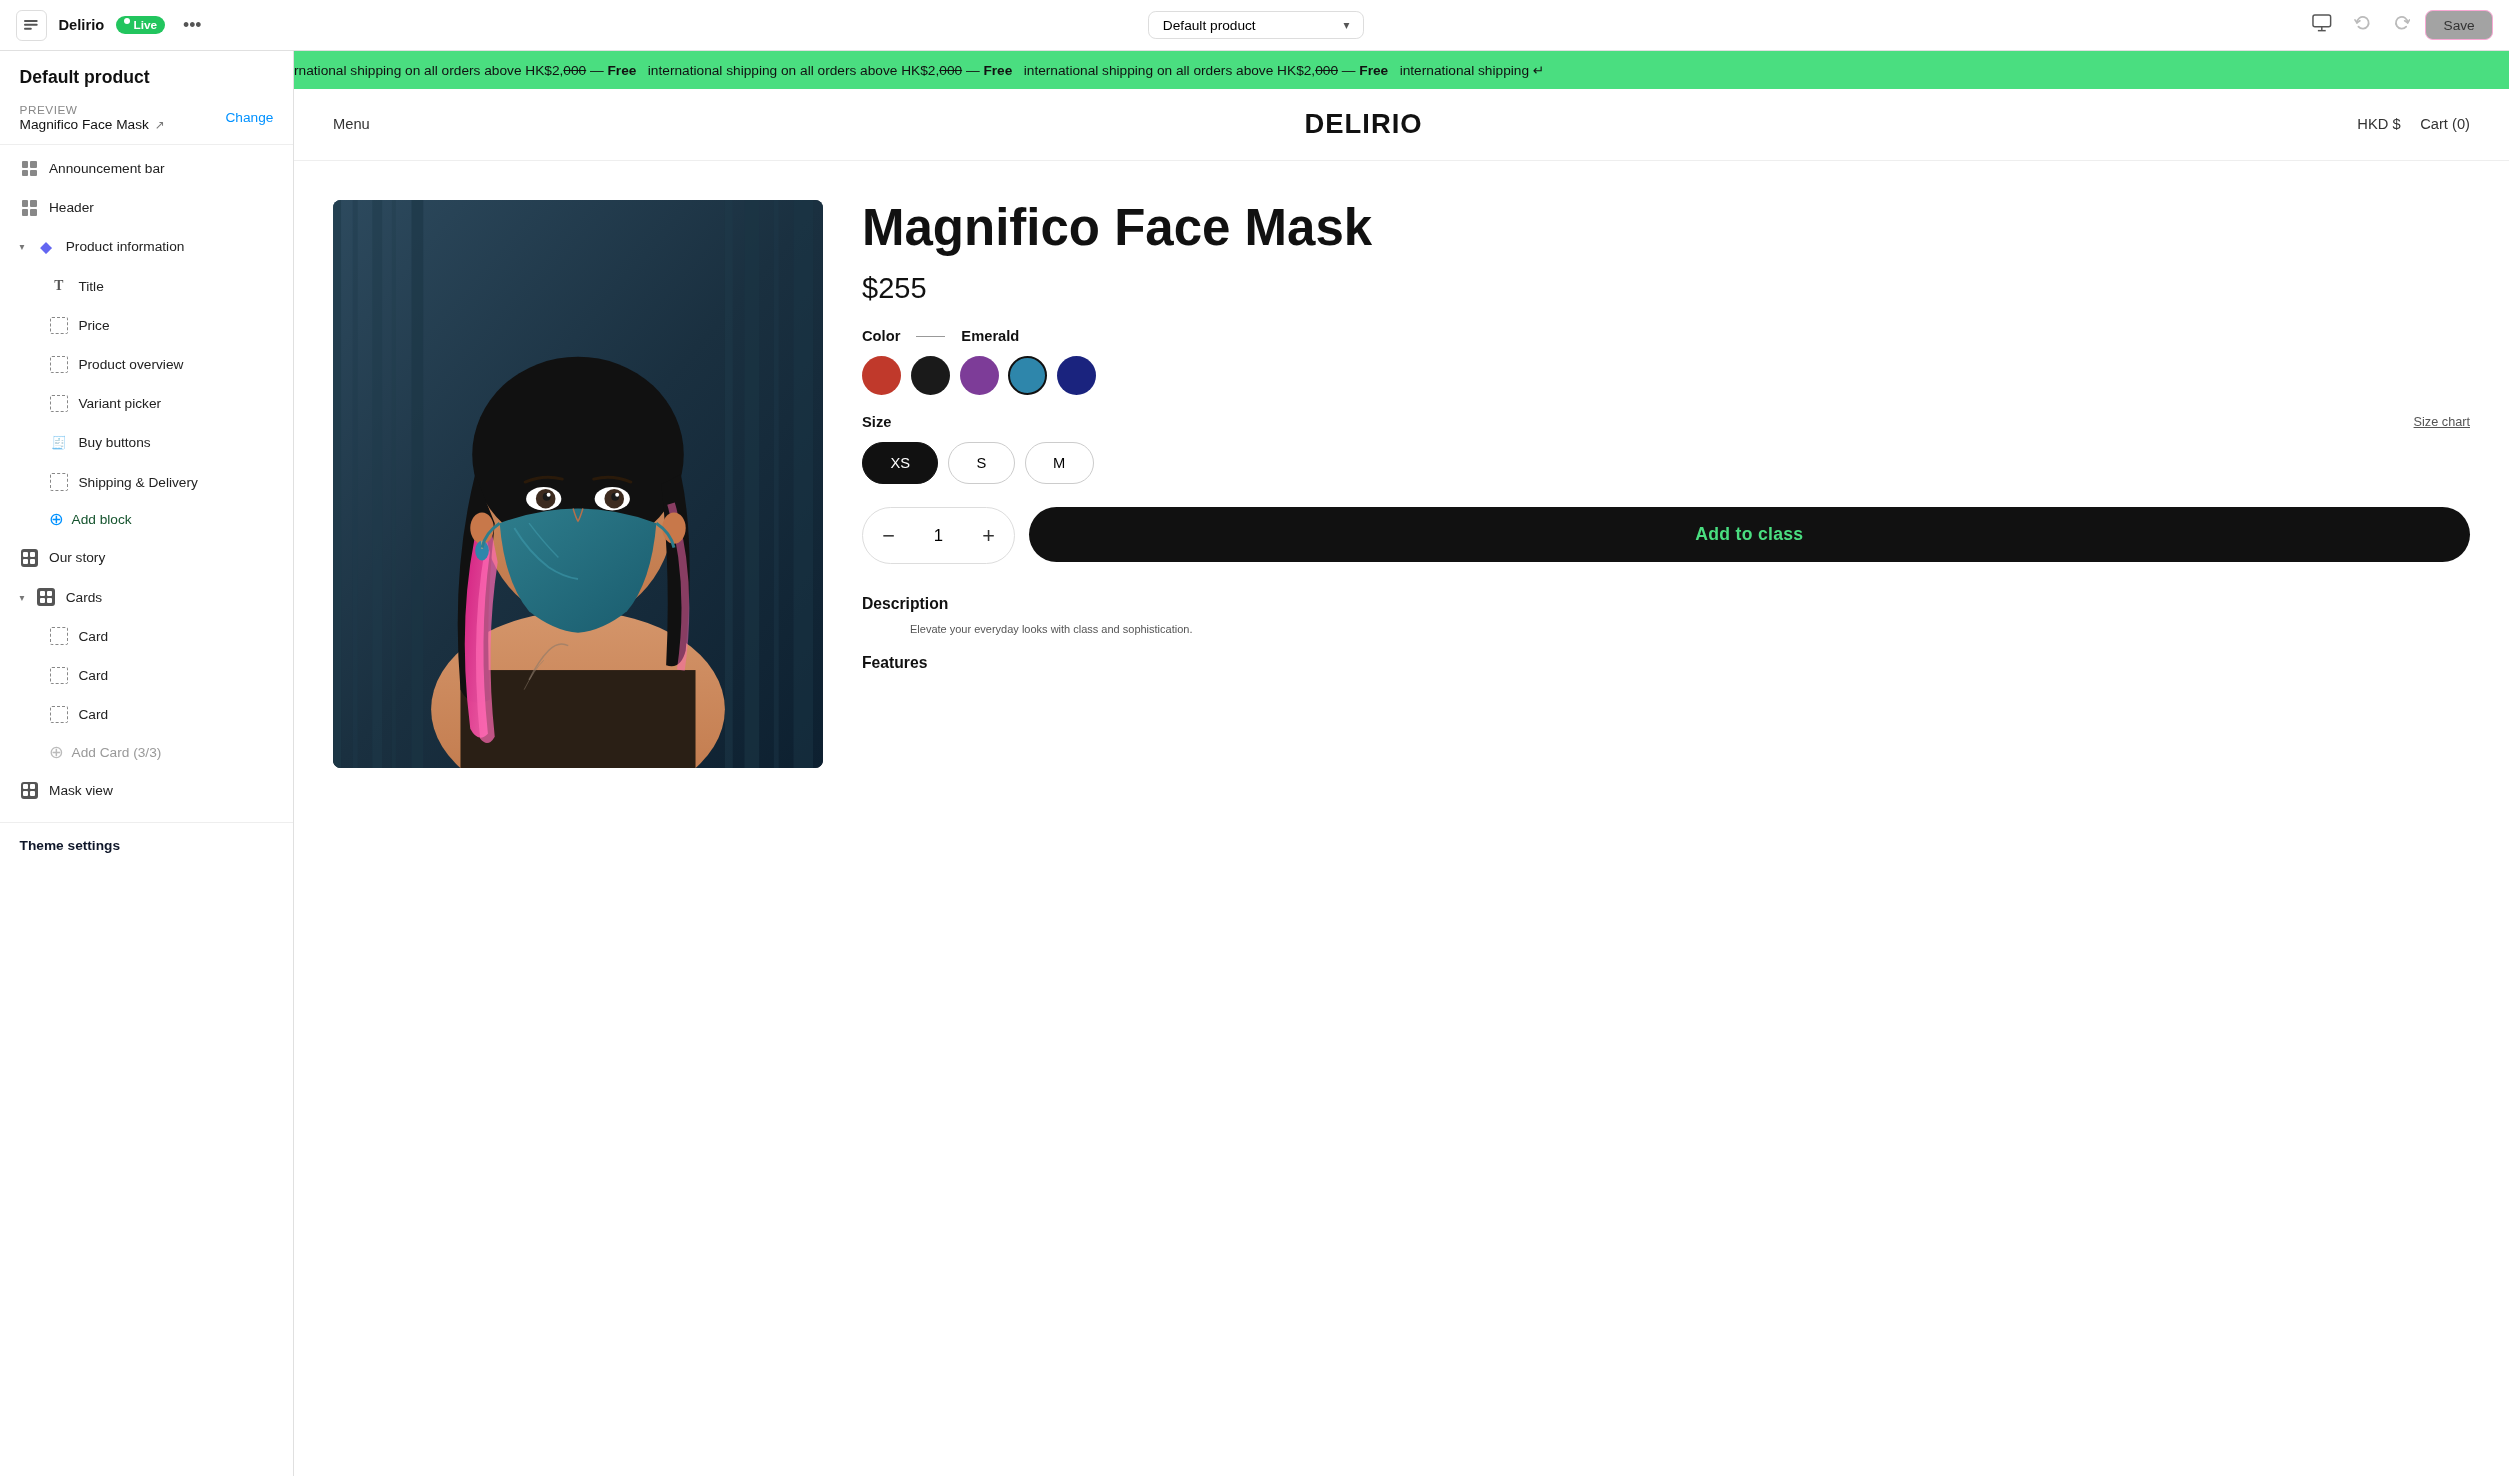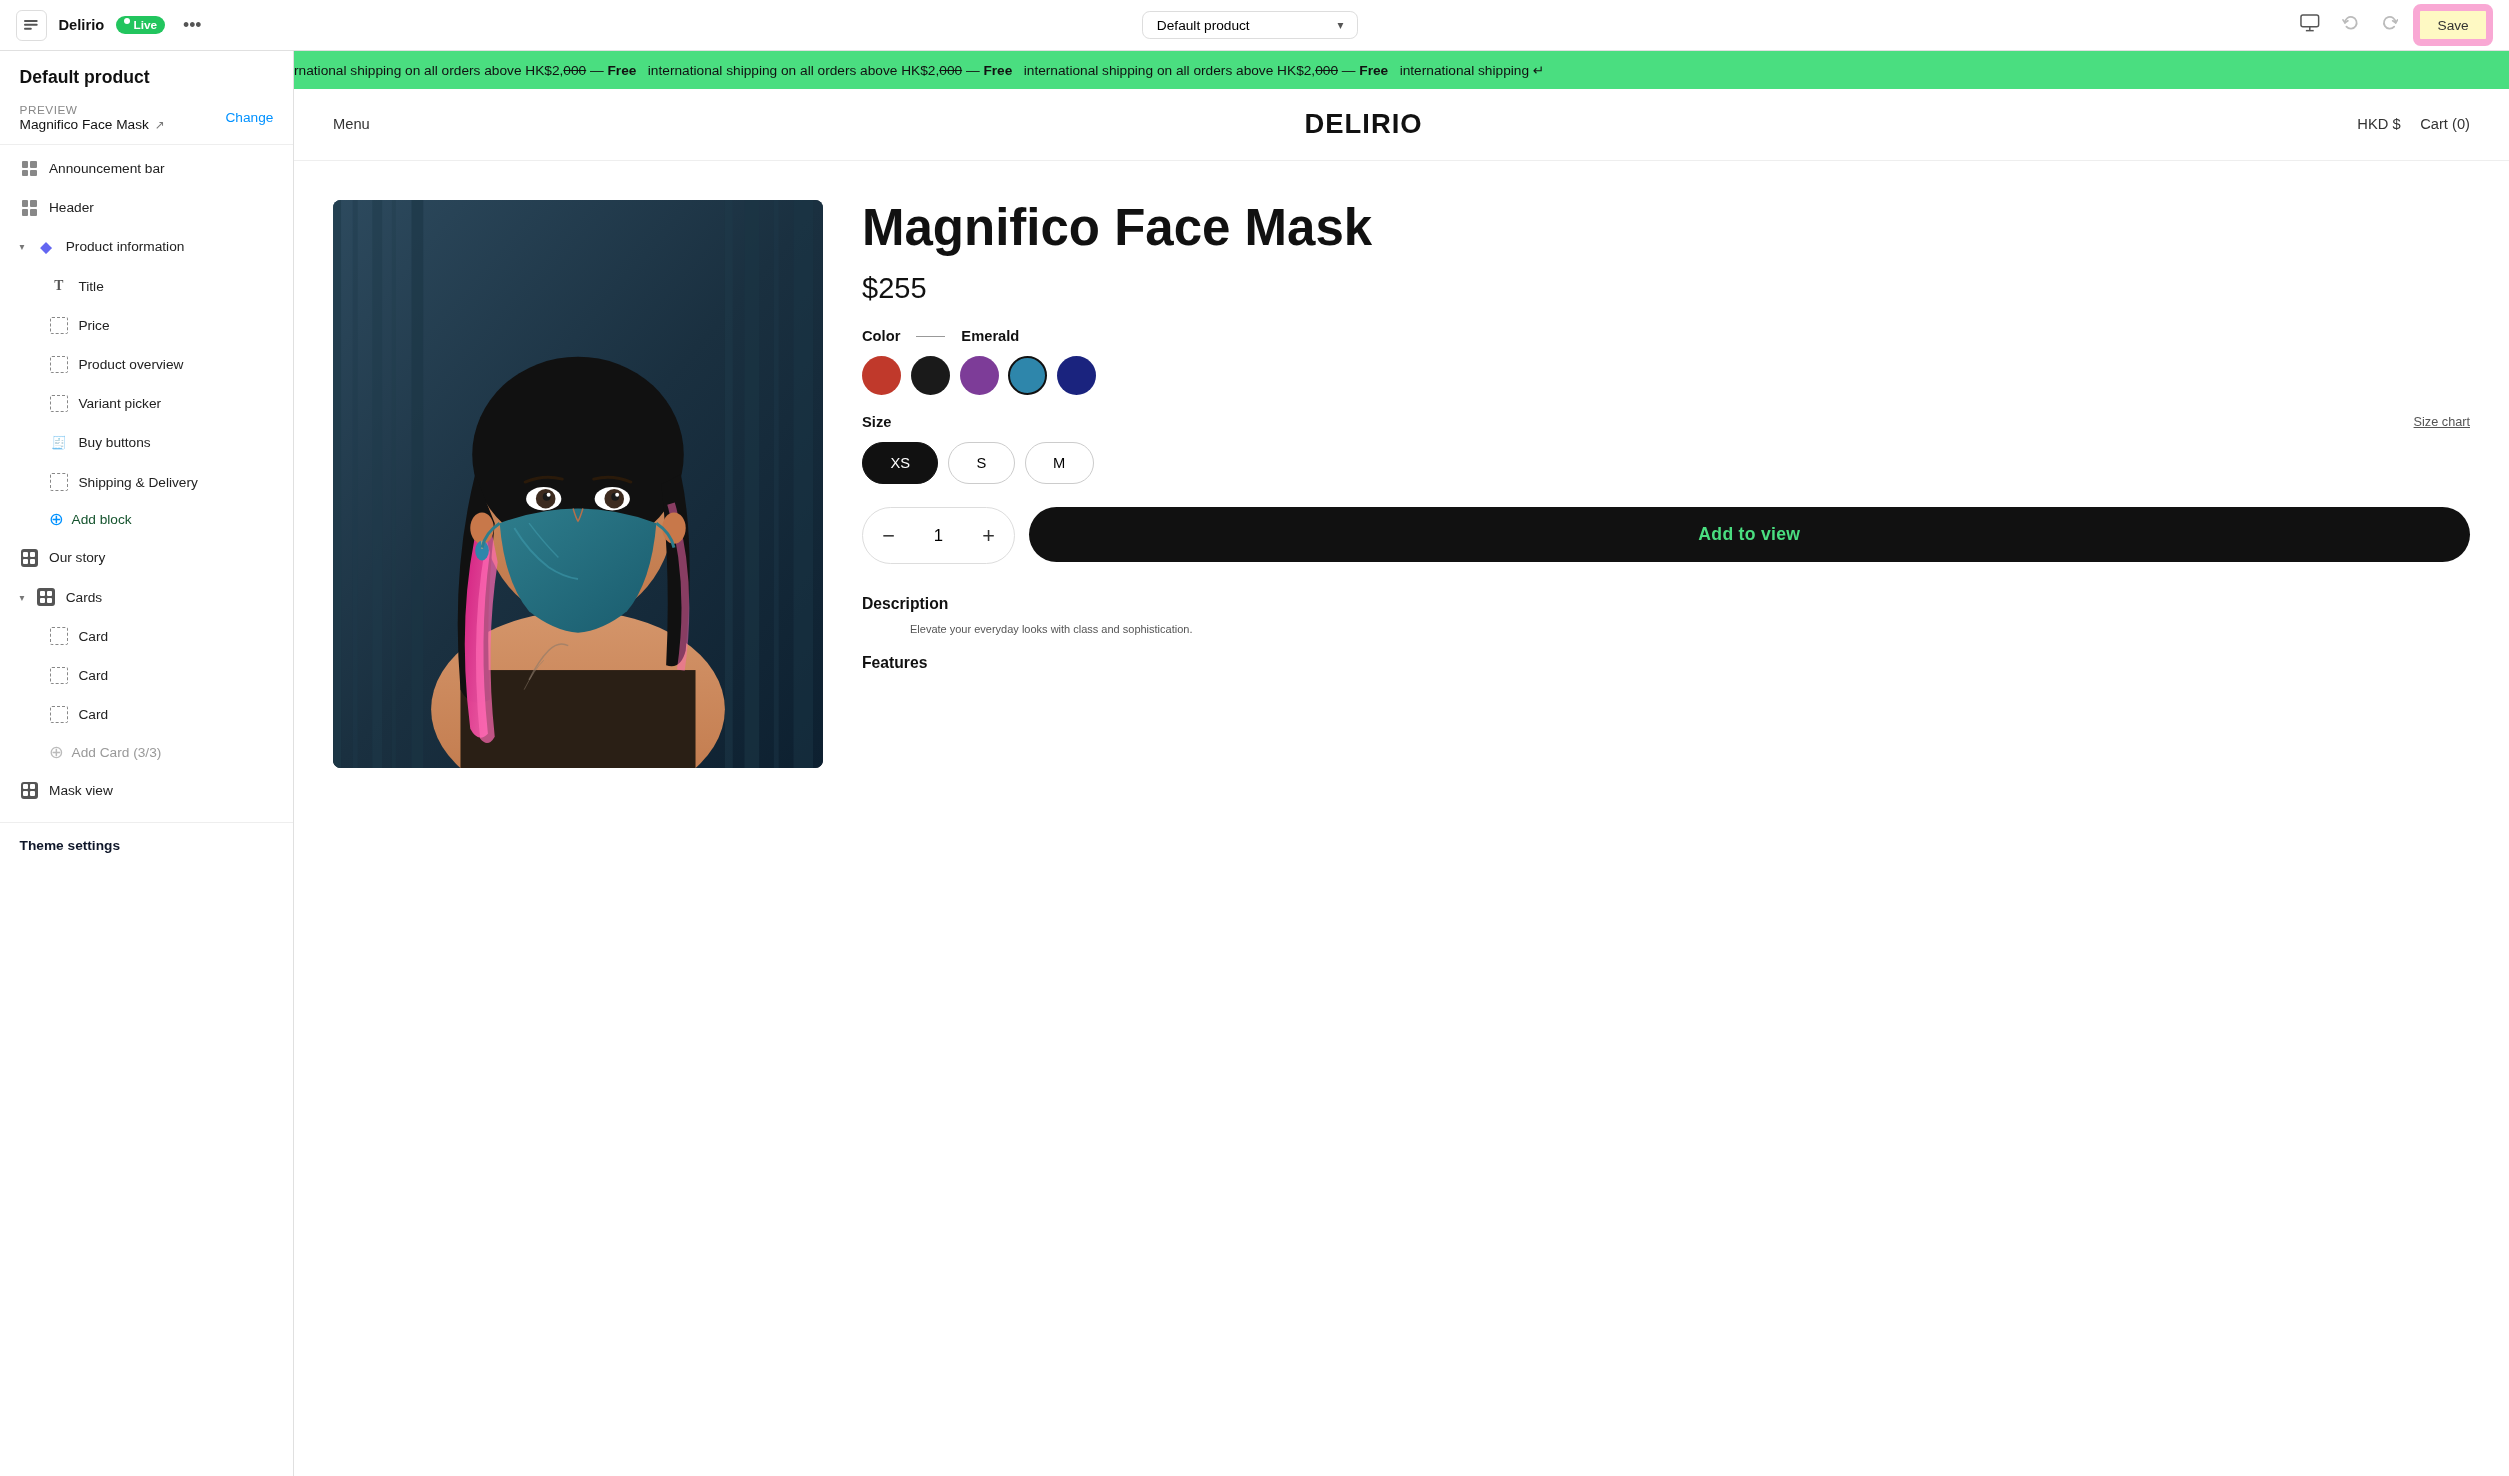--- a/index.html
+++ b/index.html
@@ -35,22 +35,22 @@
     .topbar-right { display: flex; align-items: center; gap: 7.8px; }
     .topbar-monitor-btn {
       width: 35px; height: 35px; border-radius: 5.9px; border: none;
       background: transparent; cursor: pointer; font-size: 19.6px; color: #555;
     }
     .topbar-undo-btn, .topbar-redo-btn {
       width: 31px; height: 31px; border-radius: 5.9px; border: none;
       background: transparent; cursor: pointer; font-size: 17.6px; color: #999;
     }
     .topbar-save-btn {
-      padding: 6.9px 17.6px; border-radius: 7.8px; border: 7px solid #f9a8d4;
-      background: #fef9c3; cursor: pointer; font-size: 13.7px; font-weight: 500; color: #333;
+      padding: 6.9px 17.6px; border-radius: 7.8px; border: 1px solid #f9a8d4;
+      background: #a3a3a3; cursor: pointer; font-size: 13.7px; font-weight: 500; color: #333;
     }
 
     
     .main-layout {
       display: flex; position: fixed; top: 51px; left: 0; right: 0; bottom: 0;
     }
 
     
     .sidebar {
       width: 294px; background: #fff; border-right: 1px solid #e0e0e0;
@@ -535,21 +535,21 @@
             <button class="size-btn">M</button>
           </div>
         </div>
 
         <div class="quantity-row">
           <div class="quantity-control">
             <button class="qty-btn">−</button>
             <span class="qty-val">1</span>
             <button class="qty-btn">+</button>
           </div>
-          <button class="add-to-cart-btn">Add to view</button>
+          <button class="add-to-cart-btn">Add to class</button>
         </div>
 
         <div class="description-section">
           <div class="desc-title">Description</div>
           <div class="desc-text">Elevate your everyday looks with class and sophistication.</div>
           <div class="features-title">Features</div>
         </div>
 
       </div>
     </div>

